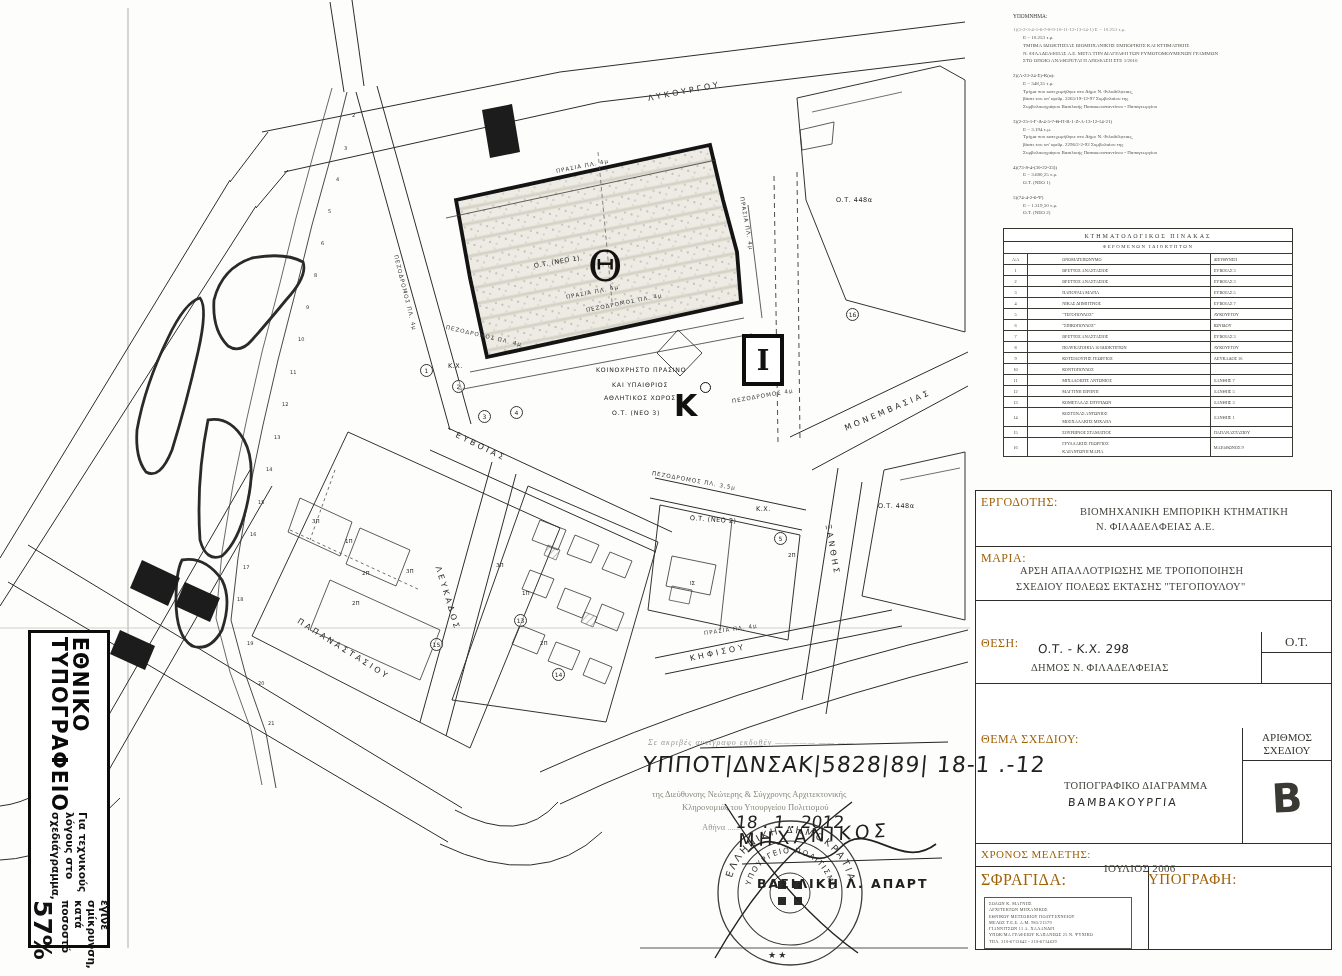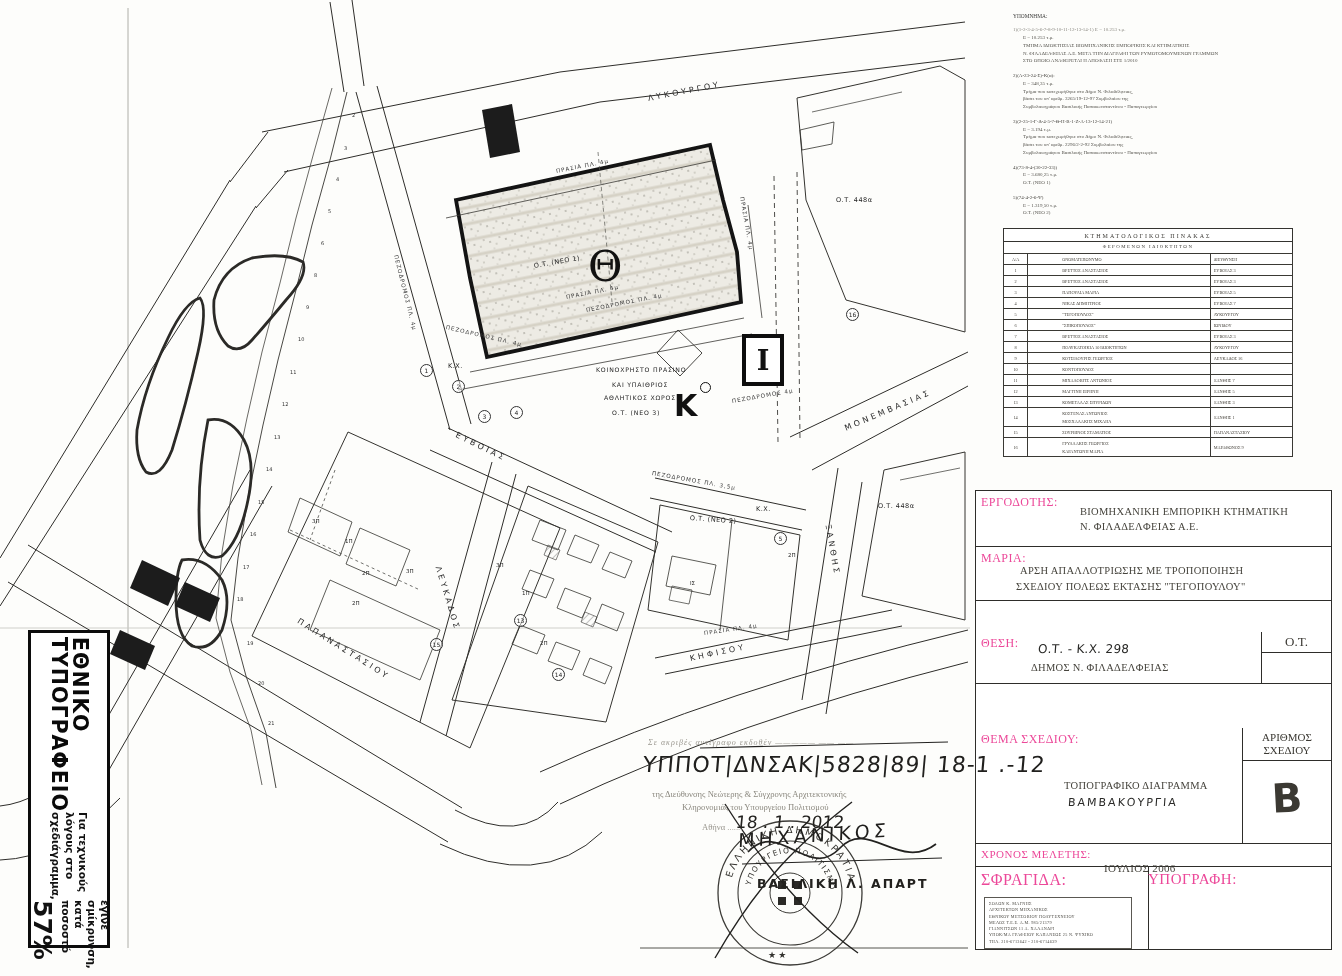--- a/index.html
+++ b/index.html
@@ -48,21 +48,21 @@
         font-family:"Liberation Serif",serif;padding:2.5px 3px;}
   #ctable th{font-weight:normal;font-size:4.2px;text-align:left;}
   #ctable td.no{width:20px;text-align:center;}
   #ctable td.nm{width:168px;padding-left:34px;}
   #ctable td.ad{width:84px;}
   #ctable .l2{display:block;margin-top:3px;}
   
   #tblock{position:absolute;left:975px;top:490px;width:357px;height:460px;z-index:3;background:#fff;
           border:1.6px solid #2e2d2a;box-sizing:border-box;color:#3b3933;}
   .tb-row{position:absolute;left:0;width:100%;border-bottom:1.6px solid #2e2d2a;box-sizing:border-box;}
-  .tb-label{position:absolute;left:5px;top:4px;font-size:12px;letter-spacing:.5px;color:#ec4899;text-align:center;}
+  .tb-label{position:absolute;left:5px;top:4px;font-size:12px;letter-spacing:.5px;color:#a16207;text-align:center;}
   .tb-sm{font-size:10.5px;color:#46443d;letter-spacing:.3px;}
   .hand{font-family:"DejaVu Sans",sans-serif;color:#2a2a28;transform:skewX(-4deg);}
   #thesi-right{position:absolute;right:0;top:0;width:70px;height:100%;border-left:1.6px solid #2e2d2a;box-sizing:border-box;}
   #thesi-ot{font-size:13px;text-align:center;margin-top:2px;border-bottom:1.4px solid #2e2d2a;padding-bottom:2px;}
   #arith-cell{position:absolute;right:0;top:0;width:89px;height:100%;border-left:1.6px solid #2e2d2a;box-sizing:border-box;}
   #arith-label{font-size:11px;text-align:center;line-height:1.2;padding-top:3px;border-bottom:1.4px solid #2e2d2a;padding-bottom:3px;}
   #arith-b{font-family:"DejaVu Sans",sans-serif;font-size:40px;font-weight:600;text-align:center;margin-top:14px;transform:rotate(-3deg);}
   #seal-box{position:absolute;left:8px;top:30px;width:138px;border:1px solid #5a5852;padding:3px 4px;
             font-size:4.2px;line-height:1.5;color:#4a4842;letter-spacing:.3px;}
   
@@ -429,21 +429,21 @@
             <td class="ad">ΜΑΡΑΘΩΝΟΣ 9</td>
           </tr>
         </tbody>
     </table>
   </div>
 
   <div id="tblock">
     <div class="tb-row" style="top:0;height:56px;">
       <div class="tb-label">ΕΡΓΟΔΟΤΗΣ:</div>
       <div class="tb-sm" style="position:absolute;left:104px;top:15px;">ΒΙΟΜΗΧΑΝΙΚΗ ΕΜΠΟΡΙΚΗ ΚΤΗΜΑΤΙΚΗ</div>
-      <div class="tb-sm" style="position:absolute;left:104px;top:30px;">Ν. ΦΙΛΑΔΕΛΦΕΙΑΣ Α.Ε.</div>
+      <div class="tb-sm" style="position:absolute;left:120px;top:30px;">Ν. ΦΙΛΑΔΕΛΦΕΙΑΣ Α.Ε.</div>
     </div>
     <div class="tb-row" style="top:56px;height:54px;">
       <div class="tb-label">ΜΑΡΙΑ:</div>
       <div class="tb-sm" style="position:absolute;left:44px;top:18px;">ΑΡΣΗ ΑΠΑΛΛΟΤΡΙΩΣΗΣ ΜΕ ΤΡΟΠΟΠΟΙΗΣΗ</div>
       <div class="tb-sm" style="position:absolute;left:40px;top:34px;">ΣΧΕΔΙΟΥ ΠΟΛΕΩΣ ΕΚΤΑΣΗΣ "ΤΕΓΟΠΟΥΛΟΥ"</div>
     </div>
     <div class="tb-row" style="top:110px;height:52px;margin-top:31px;">
       <div class="tb-label">ΘΕΣΗ:</div>
       <div class="tb-sm hand" style="position:absolute;left:62px;top:10px;font-size:12px;">Ο.Τ. - Κ.Χ. 298</div>
       <div class="tb-sm" style="position:absolute;left:55px;top:30px;">ΔΗΜΟΣ Ν. ΦΙΛΑΔΕΛΦΕΙΑΣ</div>

